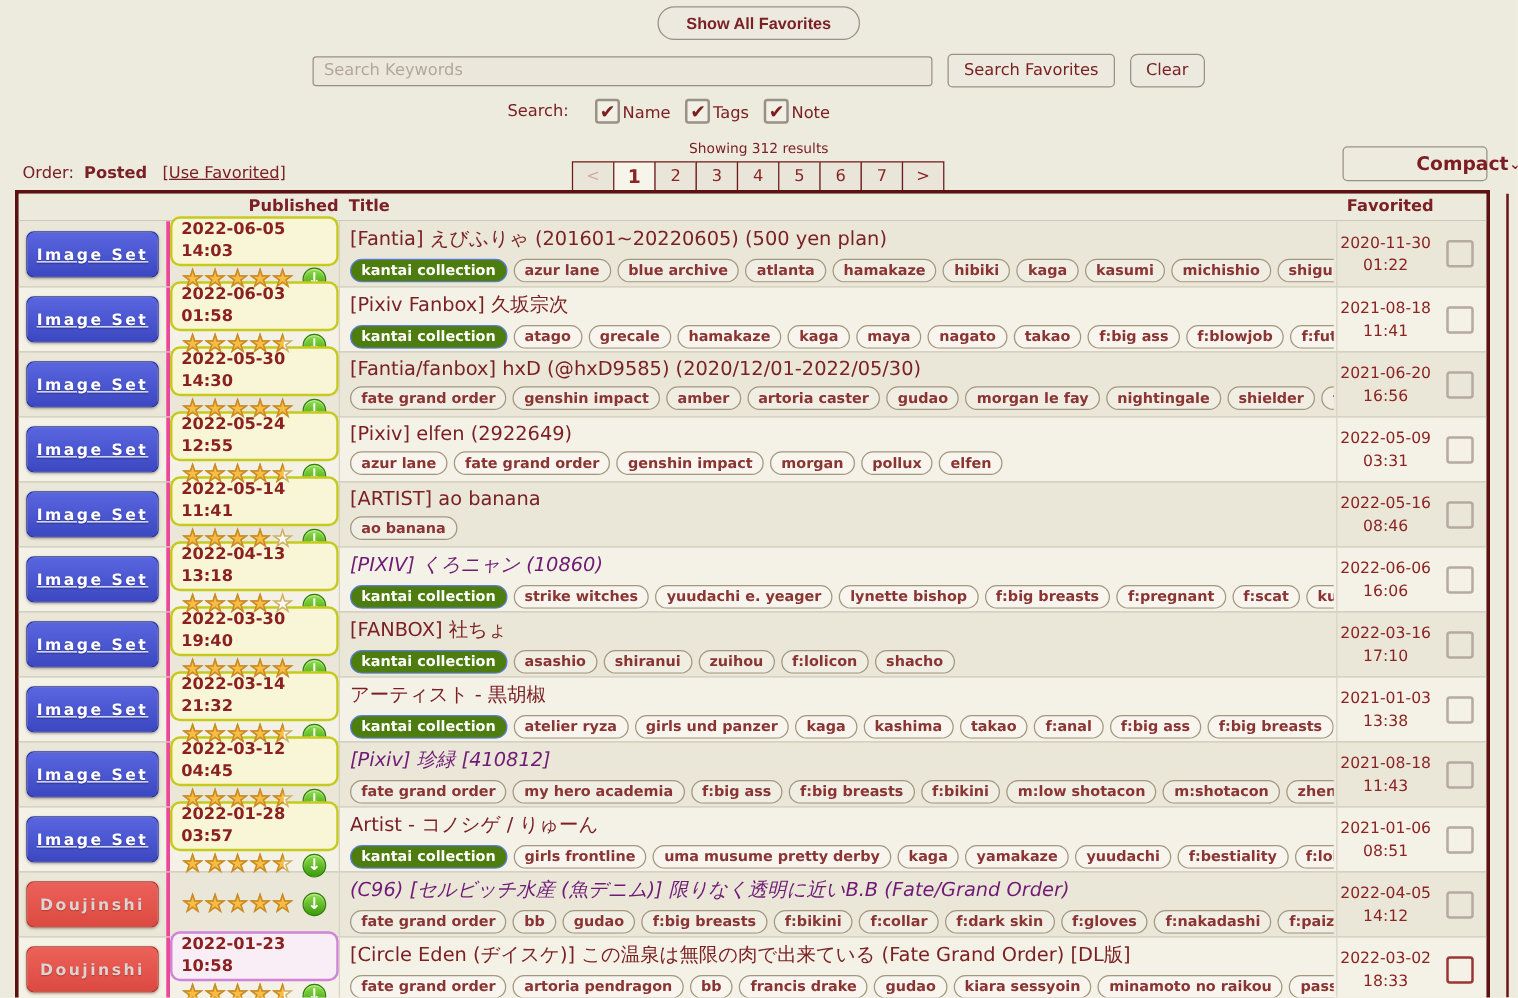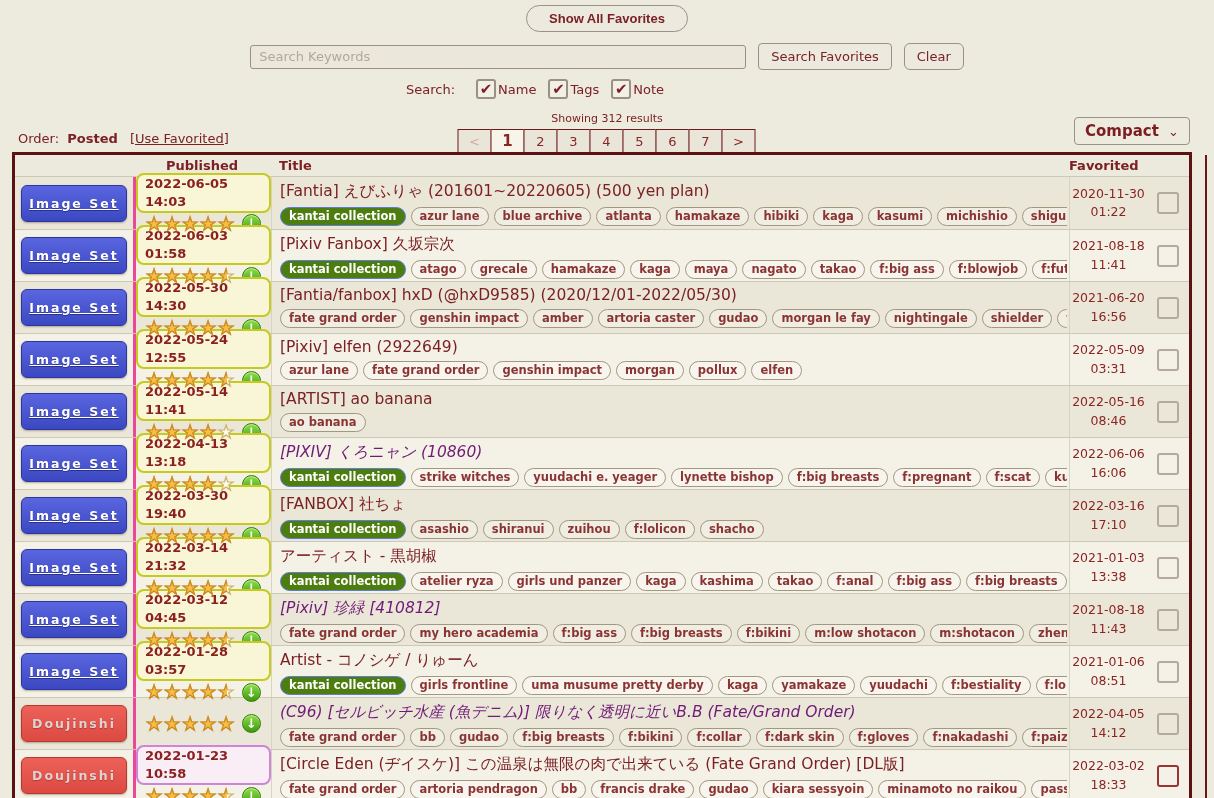--- a/index.html
+++ b/index.html
@@ -36,43 +36,43 @@
 
   .pagination { position:absolute; top:129px; left:50%; transform:translateX(-50%); display:flex; }
   .page-btn { width:34px; height:24px; border:1px solid #6d1a1a; margin-left:-1px; background:#e9e6d9;
     color:#8b2424; font-size:13px; display:flex; align-items:center; justify-content:center; cursor:pointer; }
   .page-btn.prev { color:#d4aaa6; }
   .page-btn.current { background:#f7f5ea; font-weight:bold; font-size:15px; }
 
   .view-select { position:absolute; top:117px; right:24px; width:116px; height:28px; border:1px solid #9a9086;
     border-radius:4px; background:#edeade; display:flex; align-items:center; justify-content:space-between;
     padding:0 10px; cursor:pointer; }
-  .view-select .val { font-weight:bold; font-size:15px; color:#7b1d21; }
+  .view-select .val { font-weight:bold; font-size:15px; color:#7b1d21;margin-left:48px; }
   .view-select .chev { font-size:13px; color:#7b1d21; }
 
   
   .ftable { position:absolute; top:152px; left:12px; width:1180px; border:3px solid #5c1212; background:#f3f1e5; }
   .thead { display:flex; height:22px; align-items:center; font-size:13px; font-weight:bold;
     background:#eceadd; border-bottom:1px solid #cdc9b8; }
   .trow { display:flex; height:52px; align-items:center; }
   .trow + .trow { border-top:1px solid #cdc9b8; }
   .trow.odd { background:#eae7d9; }
   .trow.even { background:#f4f2e6; }
 
   .col-type { width:118px; display:flex; justify-content:center; align-items:center; height:100%; }
   .col-pub  { width:138px; border-left:3px solid #ec4899; height:100%; display:flex; flex-direction:column;
     justify-content:center; align-items:center; gap:1px; }
   .col-title{ flex:1; border-left:1px solid #d8d4c3; height:100%; padding:4px 2px 2px 8px; overflow:hidden; }
   .col-fav  { width:78px; border-left:1px solid #d8d4c3; height:100%; display:flex; flex-direction:column;
     justify-content:center; align-items:center; font-size:12.5px; color:#8b2424; line-height:1.45; }
   .col-check{ width:42px; height:100%; display:flex; align-items:center; justify-content:center; }
 
-  .h-pub { width:138px; text-align:center; margin-left:118px; }
+  .h-pub { width:138px; text-align:right; margin-left:118px; }
   .h-title { flex:1; padding-left:8px; }
-  .h-fav { width:78px; text-align:left; }
+  .h-fav { width:78px; text-align:right; }
   .h-chk { width:42px; }
 
   .type-btn { width:106px; padding:10px 0; border-radius:6px; font-weight:bold; font-size:12.5px;
     letter-spacing:2px; font-family:inherit; cursor:pointer; box-shadow:0 1px 2px rgba(60,40,20,.35); }
   .type-btn.imageset { background:linear-gradient(180deg,#5a66e0,#3c48c2); border:1px solid #2d36a0; color:#ffffff;
     text-shadow:0 1px 1px rgba(0,0,40,.4);text-decoration:underline; }
   .type-btn.doujinshi { background:linear-gradient(180deg,#ec6158,#dc4a42); border:1px solid #b83830; color:#dcd4d2;
     text-shadow:0 1px 1px rgba(120,20,10,.4); }
 
   .date-badge { display:inline-block; padding:0 7px; border-radius:8px; border:2px solid;

